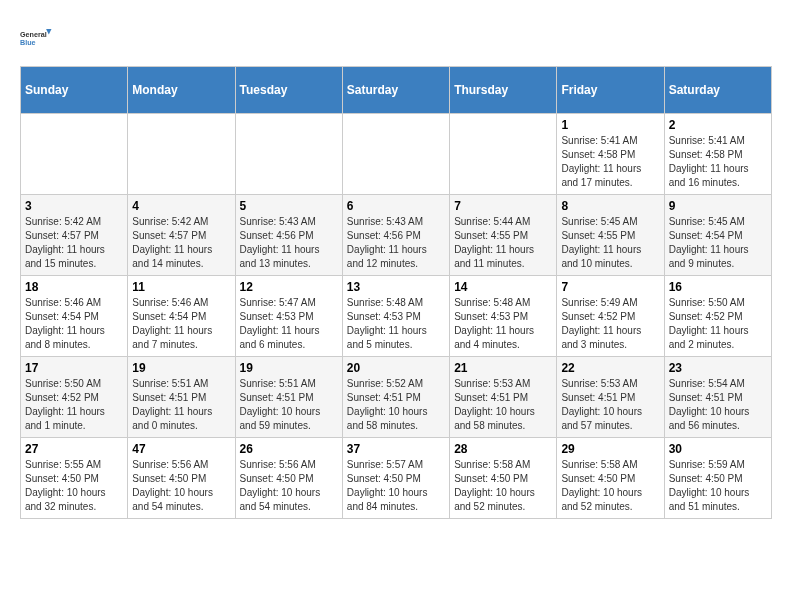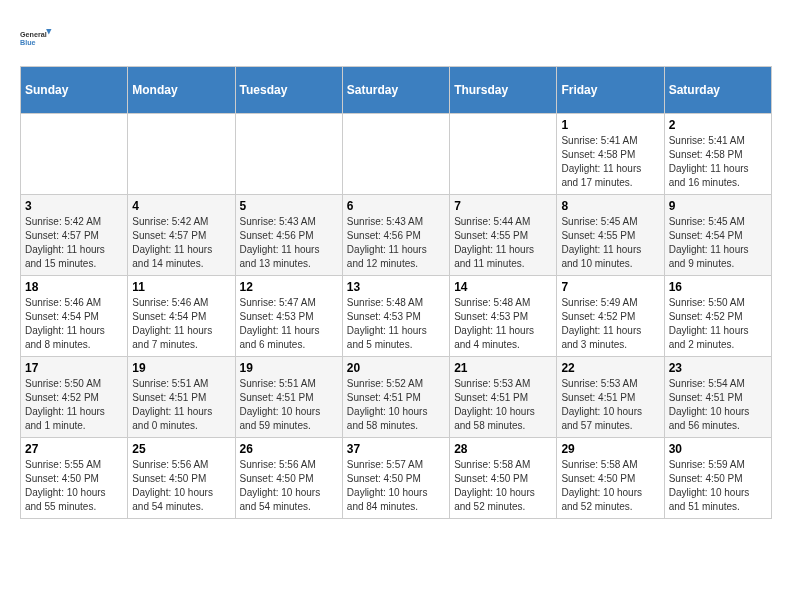--- a/index.html
+++ b/index.html
@@ -256,24 +256,24 @@
           <div class="day-info">Sunrise: 5:54 AM</div>
           <div class="day-info">Sunset: 4:51 PM</div>
           <div class="day-info">Daylight: 10 hours and 56 minutes.</div>
         </td>
       </tr>
       <tr>
         <td>
           <span class="day-number">27</span>
           <div class="day-info">Sunrise: 5:55 AM</div>
           <div class="day-info">Sunset: 4:50 PM</div>
-          <div class="day-info">Daylight: 10 hours and 55 minutes.</div>
-        </td>
-        <td>
-          <span class="day-number">25</span>
+          <div class="day-info">Daylight: 10 hours and 32 minutes.</div>
+        </td>
+        <td>
+          <span class="day-number">47</span>
           <div class="day-info">Sunrise: 5:56 AM</div>
           <div class="day-info">Sunset: 4:50 PM</div>
           <div class="day-info">Daylight: 10 hours and 54 minutes.</div>
         </td>
         <td>
           <span class="day-number">26</span>
           <div class="day-info">Sunrise: 5:56 AM</div>
           <div class="day-info">Sunset: 4:50 PM</div>
           <div class="day-info">Daylight: 10 hours and 54 minutes.</div>
         </td>

